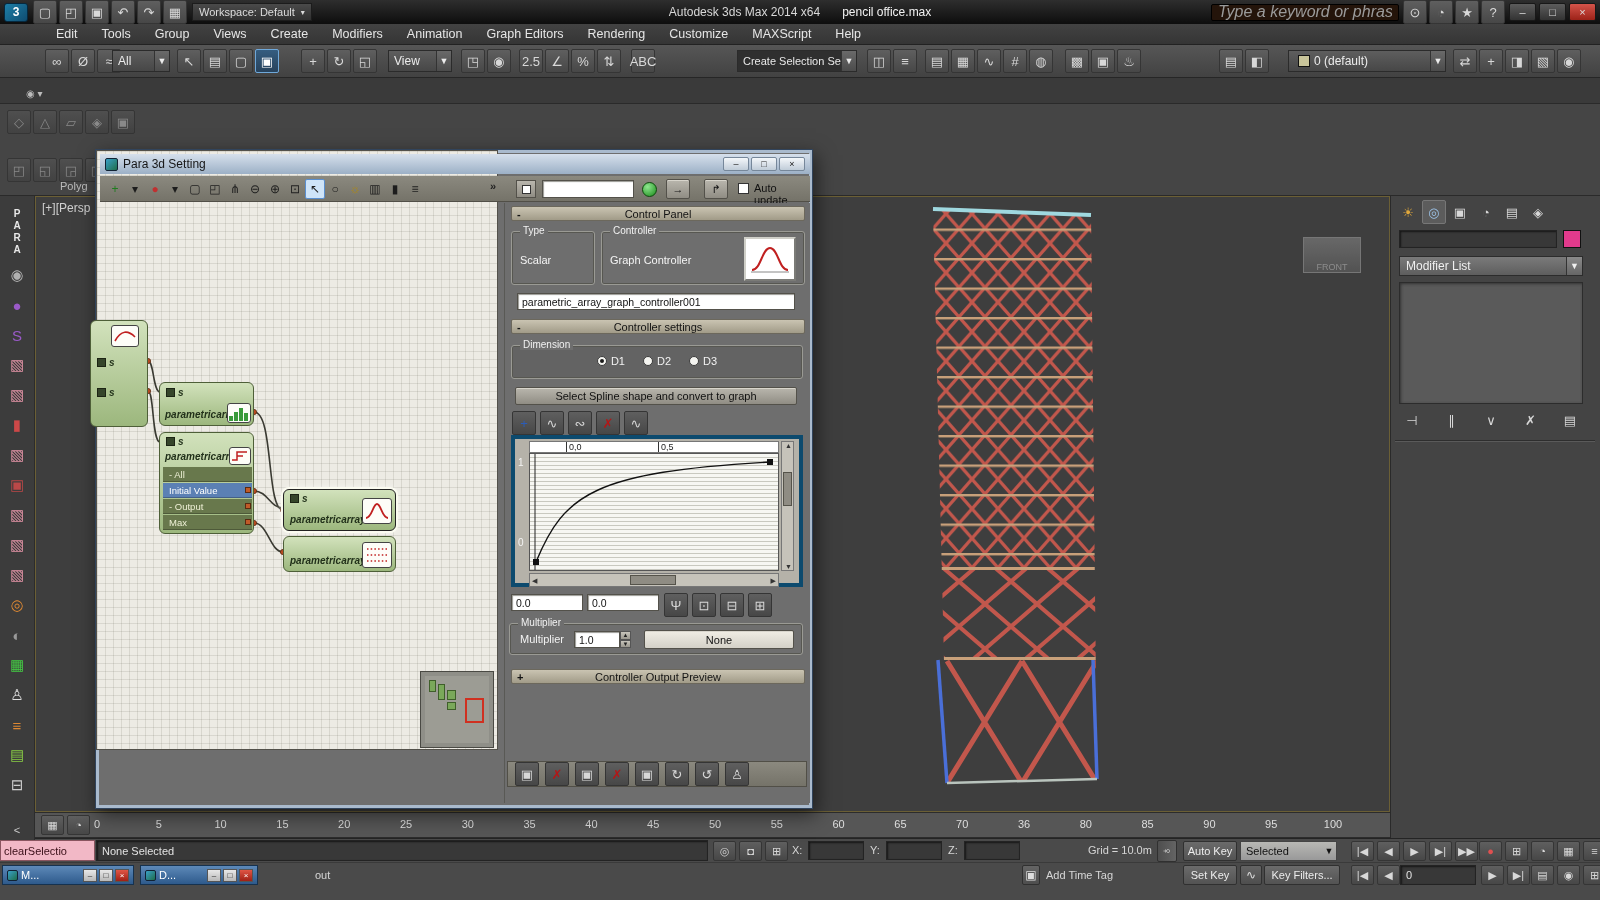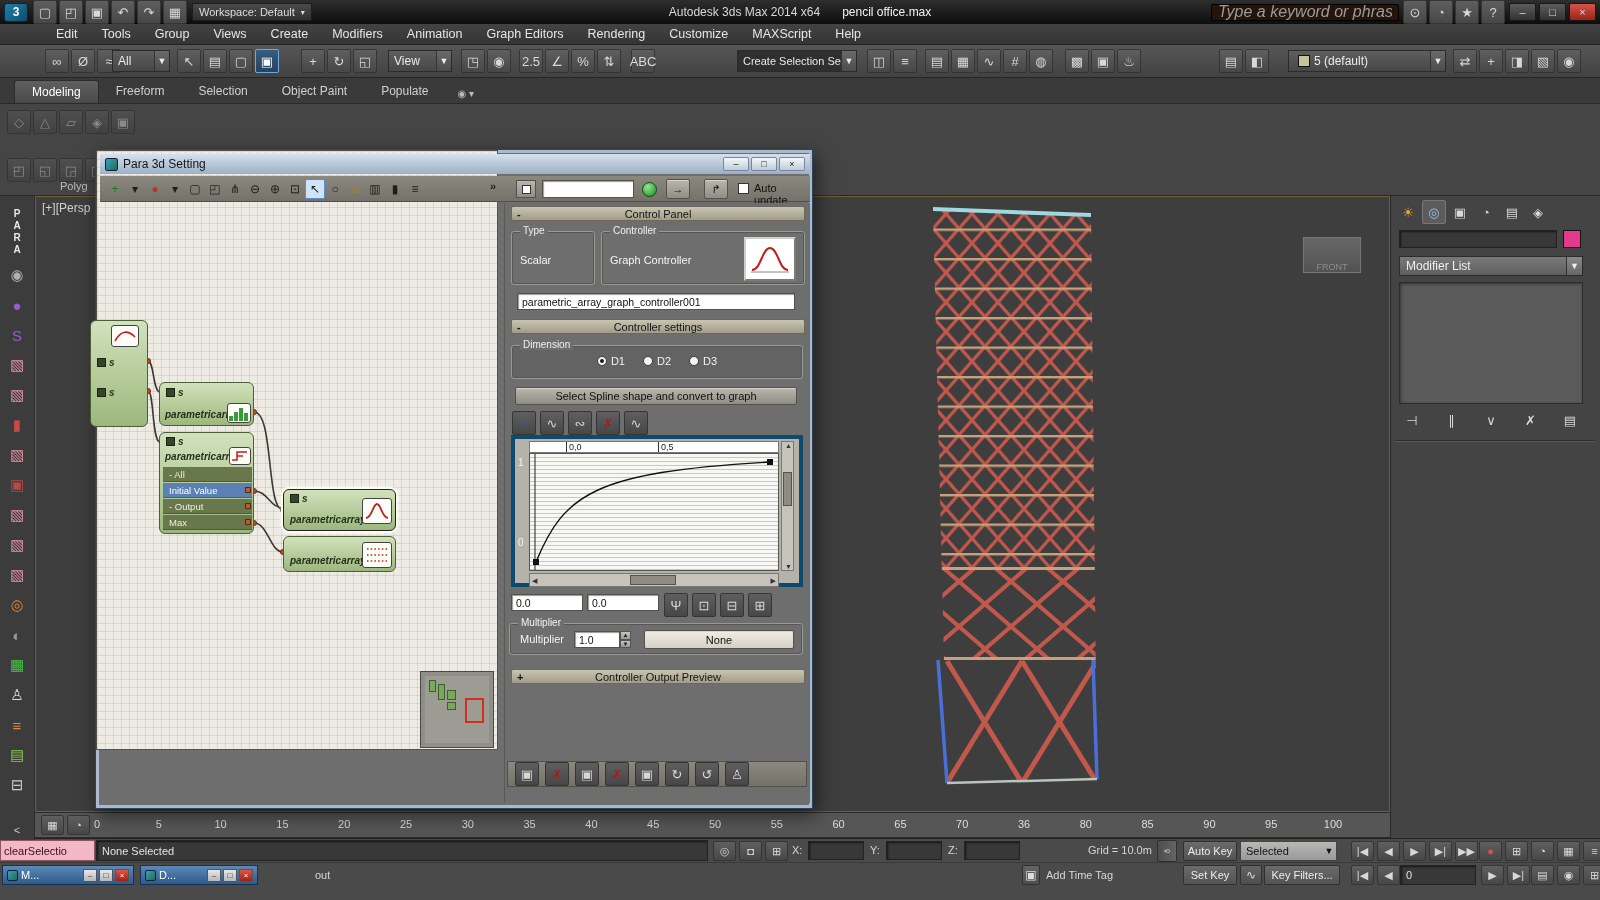--- a/index.html
+++ b/index.html
@@ -214,40 +214,33 @@
       <span class="tbico">▩</span>
       <span class="tbico">▣</span>
       <span class="tbico">♨</span>
     </div>
   <div class="tgroup" style="left:1218px">
       <span class="tbico">▤</span>
       <span class="tbico">◧</span>
     </div>
   <div class="tgroup combo" style="left:1288px;width:158px;top:5px">
     <span class="chip"></span>
-    <span>5 (default)</span>
+    <span>0 (default)</span>
       <span class="arr">▼</span>
   </div>
   <div class="tgroup" style="left:1452px">
       <span class="tbico">⇄</span>
       <span class="tbico">+</span>
       <span class="tbico">◨</span>
       <span class="tbico">▧</span>
       <span class="tbico">◉</span>
     </div>
 </div>
 
 <div id="ribbontabs" class="abs">
-  <span style="display:flex">
-      <span class="rtab act">Modeling</span>
-      <span class="rtab">Freeform</span>
-      <span class="rtab">Selection</span>
-      <span class="rtab">Object Paint</span>
-      <span class="rtab">Populate</span>
-    </span>
   <span style="padding:4px 12px;font-size:10px;color:#bbb">◉ ▾</span>
 </div>
 <div id="ribbonbody" class="abs">
   <div class="tgroup dis" style="left:6px;top:6px">
       <span class="tbico">◇</span>
       <span class="tbico">△</span>
       <span class="tbico">▱</span>
       <span class="tbico">◈</span>
       <span class="tbico">▣</span>
     </div>

